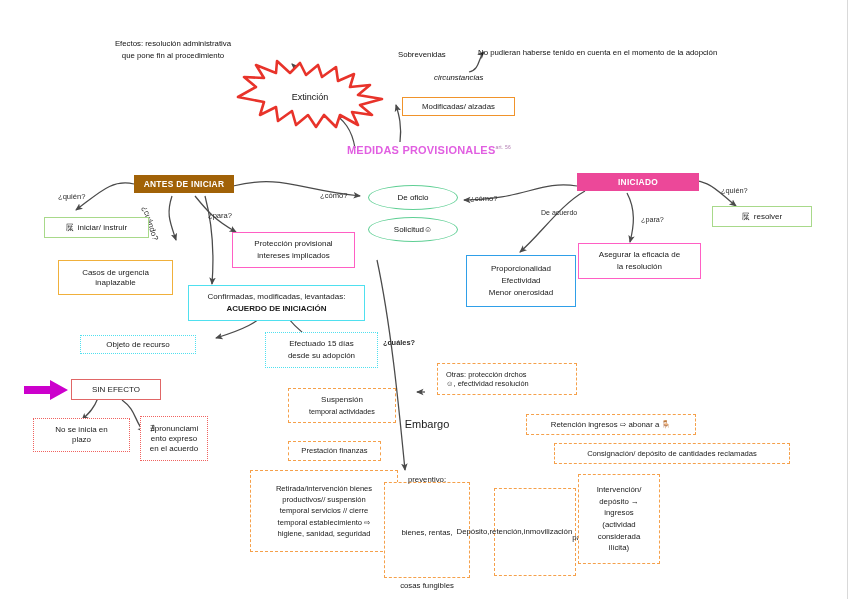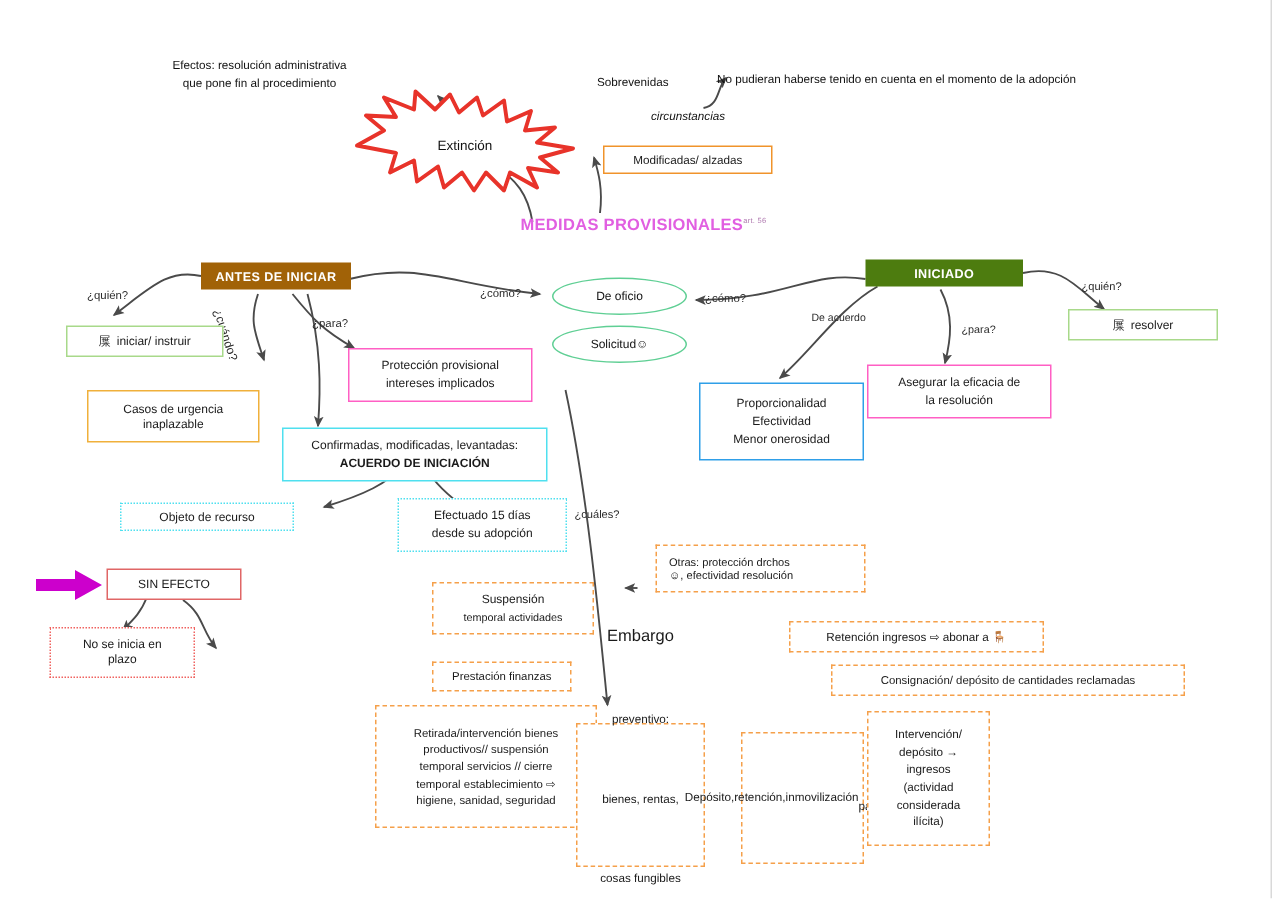--- a/index.html
+++ b/index.html
@@ -114,33 +114,33 @@
   </div>
 
   <div class="title-main" style="left:347px;top:144px;font-size:11px;">
     <span>MEDIDAS PROVISIONALES</span><span class="title-sup">art. 56</span>
   </div>
 
   <div class="hdr" style="left:134px;top:175px;width:100px;height:18px;background:#a16207;font-size:8.4px;">
     <span>ANTES DE INICIAR</span>
   </div>
 
-  <div class="hdr" style="left:577px;top:173px;width:105px;height:18px;background:#4d7c0f;font-size:8.4px;">
+  <div class="hdr" style="left:577px;top:173px;width:122px;height:18px;background:#ec4899;font-size:8.4px;">
     <span>INICIADO</span>
   </div>
 
   <div class="lbl" style="left:58px;top:192px;font-size:7.6px;">¿quién?</div>
   <div class="rot-cuando" style="left:149px;top:205px;">¿cuándo?</div>
   <div class="lbl" style="left:208px;top:211px;font-size:7.6px;">¿para?</div>
   <div class="lbl" style="left:320px;top:191px;font-size:7.6px;">¿cómo?</div>
   <div class="lbl" style="left:470px;top:194px;font-size:7.6px;">¿cómo?</div>
   <div class="lbl" style="left:541px;top:209px;font-size:7px;">De acuerdo</div>
   <div class="lbl" style="left:641px;top:215px;font-size:7.2px;">¿para?</div>
   <div class="lbl" style="left:721px;top:186px;font-size:7.4px;">¿quién?</div>
-  <div class="lbl" style="left:383px;top:338px;font-size:7.4px;">¿cuáles?</div>
+  <div class="lbl" style="left:383px;top:338px;font-size:7.4px;font-weight:bold;">¿cuáles?</div>
 
   <div class="ellipse" style="left:368px;top:185px;width:90px;height:25px;font-size:8px;">
     <span>De oficio</span>
   </div>
   <div class="ellipse" style="left:368px;top:217px;width:90px;height:25px;font-size:8px;">
     <span>Solicitud☺</span>
   </div>
 
   <div class="node box" style="left:44px;top:217px;width:105px;height:21px;border-color:#a8d98a;border-width:1.4px;font-size:8px;">
     <span class="icon-org">屟</span>
@@ -179,20 +179,25 @@
 
   <div class="node box" style="left:71px;top:379px;width:90px;height:21px;border-color:#e06666;border-width:1.4px;font-size:8px;">
     <span>SIN EFECTO</span>
   </div>
 
   <div class="node box dotted" style="left:33px;top:418px;width:97px;height:34px;border-color:#f0625f;border-width:1.5px;font-size:8px;flex-direction:column;">
     <div>No se inicia en</div>
     <div>plazo</div>
   </div>
 
+  <div class="node box dotted" style="left:140px;top:416px;width:68px;height:45px;border-color:#f0625f;border-width:1.5px;font-size:8px;flex-direction:column;">
+    <div>∄pronunciami</div>
+    <div>ento expreso</div>
+    <div>en el acuerdo</div>
+  </div>
 
   <div class="node box" style="left:712px;top:206px;width:100px;height:21px;border-color:#a8d98a;border-width:1.4px;font-size:8px;">
     <span class="icon-org">屟</span>
     <span style="margin-left:4px;">resolver</span>
   </div>
 
   <div class="node box" style="left:578px;top:243px;width:123px;height:36px;border-color:#ff5fc4;border-width:1.4px;font-size:8px;flex-direction:column;">
     <div>Asegurar la eficacia de</div>
     <div style="margin-top:2px;">la resolución</div>
   </div>

